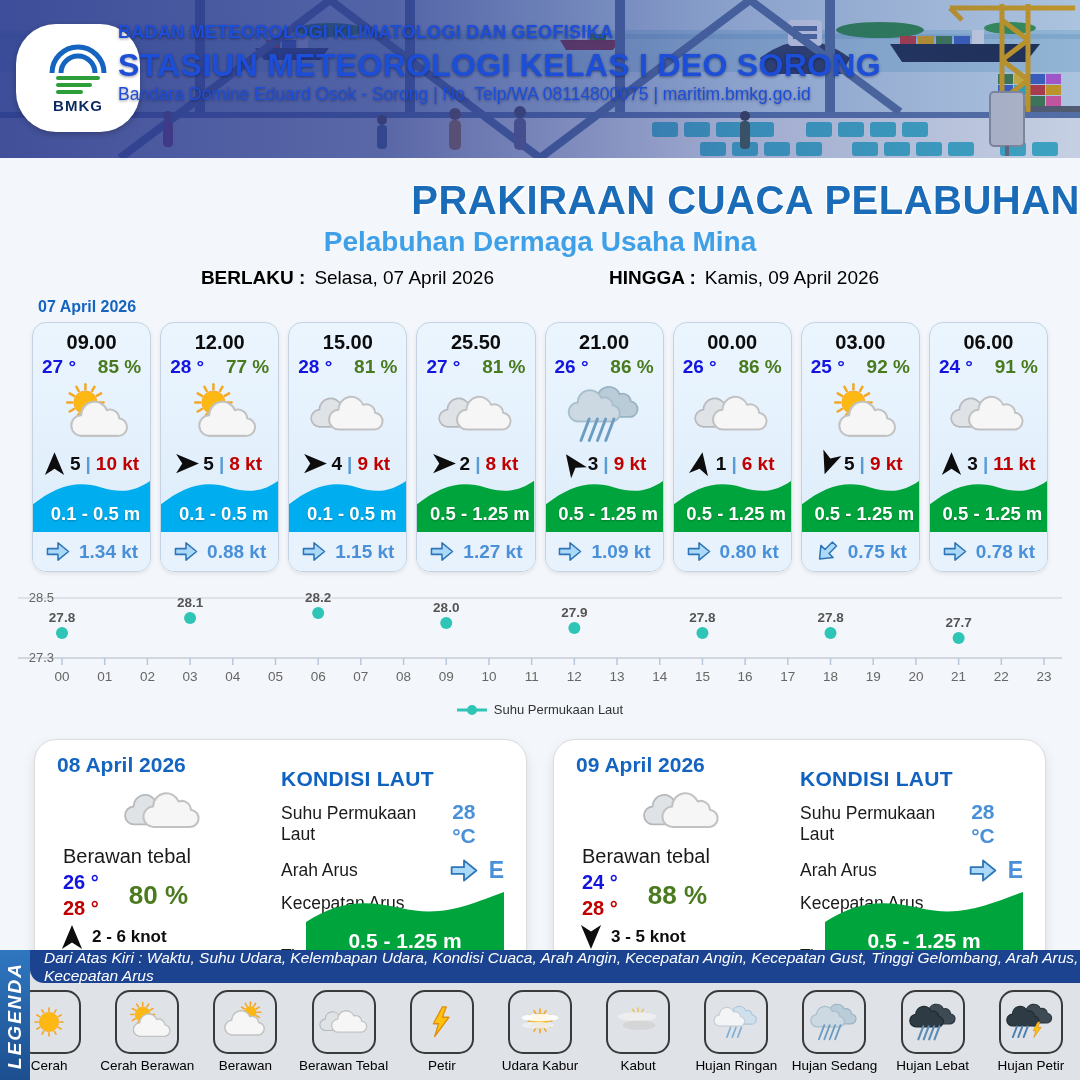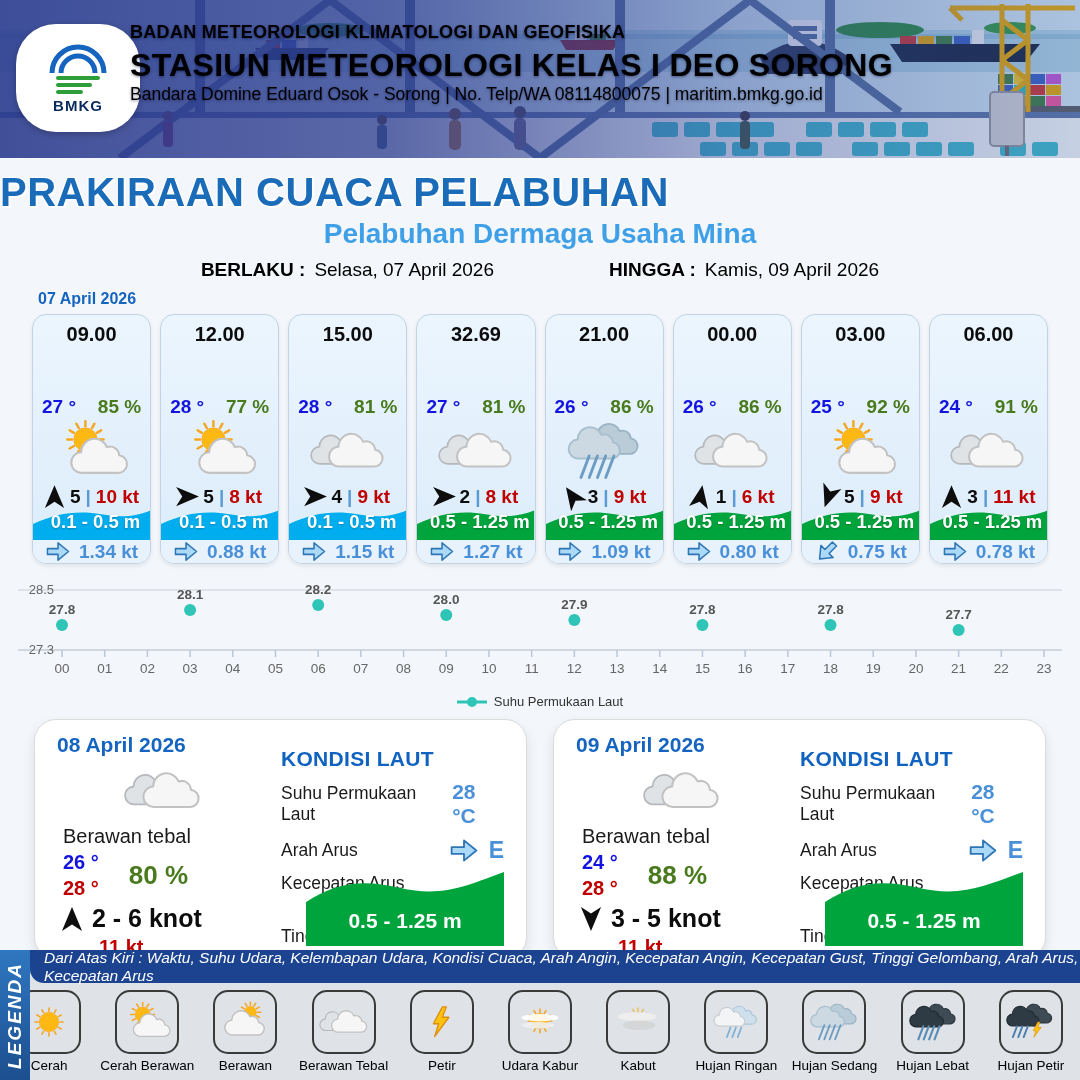--- a/index.html
+++ b/index.html
@@ -8,73 +8,73 @@
     font-family:"Liberation Sans",sans-serif;}
 
   
   header{position:relative;height:158px;overflow:hidden;background:#c3dcec;}
   .harbor{position:absolute;inset:0;}
   .overlay{position:absolute;inset:0;
     background:linear-gradient(90deg,rgba(43,58,142,.88) 0%,rgba(43,58,142,.74) 36%,rgba(48,66,152,.38) 68%,rgba(48,66,152,.16) 100%);}
   .logo{position:absolute;left:16px;top:24px;width:124px;height:108px;background:#fff;border-radius:40px;
     display:flex;flex-direction:column;align-items:center;justify-content:center;z-index:4;box-shadow:0 2px 6px rgba(0,0,0,.25);}
   .logo-text{font-weight:bold;color:#0a2a5e;font-size:15px;letter-spacing:1px;margin-top:-2px;}
-  .header-text{position:absolute;left:130px;top:22px;z-index:4;color:#000000;text-shadow:0 1px 3px rgba(0,0,40,.45);}
+  .header-text{position:absolute;left:118px;top:22px;z-index:4;color:#1d4ed8;text-shadow:0 1px 3px rgba(0,0,40,.45);}
   .agency{font-size:18px;font-weight:bold;letter-spacing:.3px;}
   .station{font-size:32px;font-weight:bold;margin-top:4px;letter-spacing:.3px;}
   .contact{font-size:17.5px;}
 
   
-  .main-title{text-align:left;margin-top:12px;font-size:40px;font-weight:bold;color:#1b6cb8;letter-spacing:.5px;
+  .main-title{text-align:right;margin-top:20px;font-size:40px;font-weight:bold;color:#1b6cb8;letter-spacing:.5px;
     text-shadow:-1px -1px 0 #fff,1px -1px 0 #fff,-1px 1px 0 #fff,2px 2px 1px #fff;}
   .subtitle{text-align:center;font-size:28px;font-weight:bold;color:#3fa0e8;margin-top:3px;}
   .validity{display:flex;justify-content:center;gap:115px;margin-top:9px;font-size:19px;color:#000;}
   .v-label{font-weight:bold;}
   .v-value{margin-left:9px;}
   .day-label{margin:9px 0 6px 38px;font-size:16px;font-weight:bold;color:#1565c0;}
 
   
   #cards-row{display:flex;gap:9px;margin:0 32px;}
   .fcard{flex:1;height:250px;border-radius:14px;border:1px solid #c3d3e3;
     background:linear-gradient(180deg,#ebf5fe 0%,#dcecfa 100%);overflow:hidden;display:flex;flex-direction:column;
     box-shadow:0 2px 4px rgba(0,0,0,.08);}
   .fc-time{text-align:center;font-weight:bold;font-size:20px;margin-top:8px;color:#0c0c0c;}
-  .fc-th{display:flex;justify-content:space-between;padding:2px 9px 0;font-size:19px;font-weight:bold;margin-top:48px;}
+  .fc-th{display:flex;justify-content:space-between;padding:2px 9px 0;font-size:19px;font-weight:bold;}
   .fc-temp{color:#1414e0;}
   .fc-hum{color:#4a7a1e;}
   .fc-icon{height:76px;display:flex;align-items:center;justify-content:center;}
   .fc-wind{display:flex;align-items:center;justify-content:center;gap:5px;font-size:19px;font-weight:bold;height:30px;color:#0c0c0c;}
   .fc-wind .sep{color:#5b9bd5;}
   .fc-gust{color:#c00000;}
   .fc-wave{position:relative;height:58px;margin-top:auto;}
   .fc-wave svg{position:absolute;inset:0;width:100%;height:100%;}
   .fc-wave span{position:absolute;left:8px;right:0;bottom:7px;text-align:center;color:#fff;font-weight:bold;font-size:18.5px;
     text-shadow:0 1px 2px rgba(0,0,0,.25);}
   .fc-current{height:41px;background:#e7f2fc;display:flex;align-items:center;justify-content:center;gap:8px;
     font-size:19px;font-weight:bold;color:#4a90d9;}
   .dart{display:block;}
 
   
   #chart-area{margin:10px 18px 0;}
   #chart-legend{display:flex;justify-content:center;align-items:center;gap:7px;font-size:13px;color:#333;margin-top:0px;}
 
   
-  #summaries{display:flex;gap:26px;margin:10px 34px 0;}
+  #summaries{display:flex;gap:26px;margin:22px 34px 0;}
   .scard{flex:1;background:#fff;border:1px solid #dcdcdc;border-radius:22px;box-shadow:0 5px 12px rgba(0,0,0,.10);
     padding:13px 22px 12px;height:240px;display:flex;gap:12px;}
   .s-left{width:212px;display:flex;flex-direction:column;}
   .s-date{font-size:21px;font-weight:bold;color:#1565c0;}
   .s-icon{height:82px;display:flex;align-items:center;justify-content:center;}
   .s-cond{font-size:20px;color:#1a1a1a;padding-left:6px;}
   .s-temps{display:flex;align-items:center;padding-left:6px;margin-top:1px;}
   .s-temp-col{display:flex;flex-direction:column;font-size:20px;font-weight:bold;line-height:1.3;}
   .s-low{color:#1414e0;}
   .s-high{color:#c00000;}
   .s-hum{color:#4a7a1e;font-size:26px;font-weight:bold;margin-left:30px;}
-  .s-wind{display:flex;align-items:center;gap:9px;font-size:25px;font-weight:bold;color:#0c0c0c;padding-left:4px;margin-top:3px;}
+  .s-wind{display:flex;align-items:center;gap:9px;font-size:17px;font-weight:bold;color:#0c0c0c;padding-left:4px;margin-top:3px;}
   .s-gust{color:#c00000;font-size:20px;font-weight:bold;padding-left:42px;margin-top:3px;}
   .s-right{flex:1;padding-top:14px;position:relative;}
   .s-sea-title{font-size:21px;font-weight:bold;color:#0f62c0;letter-spacing:.3px;}
   .s-row{display:flex;justify-content:space-between;align-items:center;margin-top:9px;font-size:17.5px;color:#1a1a1a;}
   .s-val{color:#4a90d9;font-weight:bold;font-size:21px;}
   .s-dir{display:flex;align-items:center;gap:10px;color:#4a90d9;font-weight:bold;font-size:23px;}
   .s-speed-line{text-align:right;color:#4a90d9;font-weight:bold;font-size:20px;margin-top:0px;padding-right:8px;}
   .s-wavebadge{position:absolute;right:0;bottom:0;width:198px;height:76px;}
 
   
@@ -366,21 +366,21 @@
       <span>0.1 - 0.5 m</span>
     </div>
     <div class="fc-current">
       <svg width="26" height="23" viewBox="0 0 26 24" style="transform:rotate(0deg)">
             <path d="M2 9 h11 v-6 l11 9 -11 9 v-6 H2 z" fill="#ABD9F7" stroke="#2E75B6" stroke-width="1.6" stroke-linejoin="round"></path>
           </svg>
           <span>1.15 kt</span>
     </div>
       </div>
       <div class="fcard">
-    <div class="fc-time">32.69</div>
+    <div class="fc-time">25.50</div>
     <div class="fc-th">
       <span class="fc-temp">27 °</span>
       <span class="fc-hum">81 %</span>
     </div>
     <div class="fc-icon">
           <svg viewBox="0 0 100 80" width="86" height="66">
             <g transform="translate(8 20) scale(1.05)">
               <path d="M8 34 a10 10 0 0 1 -1 -20 a13 13 0 0 1 25 -5 a9 9 0 0 1 12 8 a8 8 0 0 1 -2 17 z" fill="#dfe3e6" stroke="#b5b9bd" stroke-width="2" stroke-linejoin="round"></path>
             </g>
             <g transform="translate(30 18) scale(1.2)">

